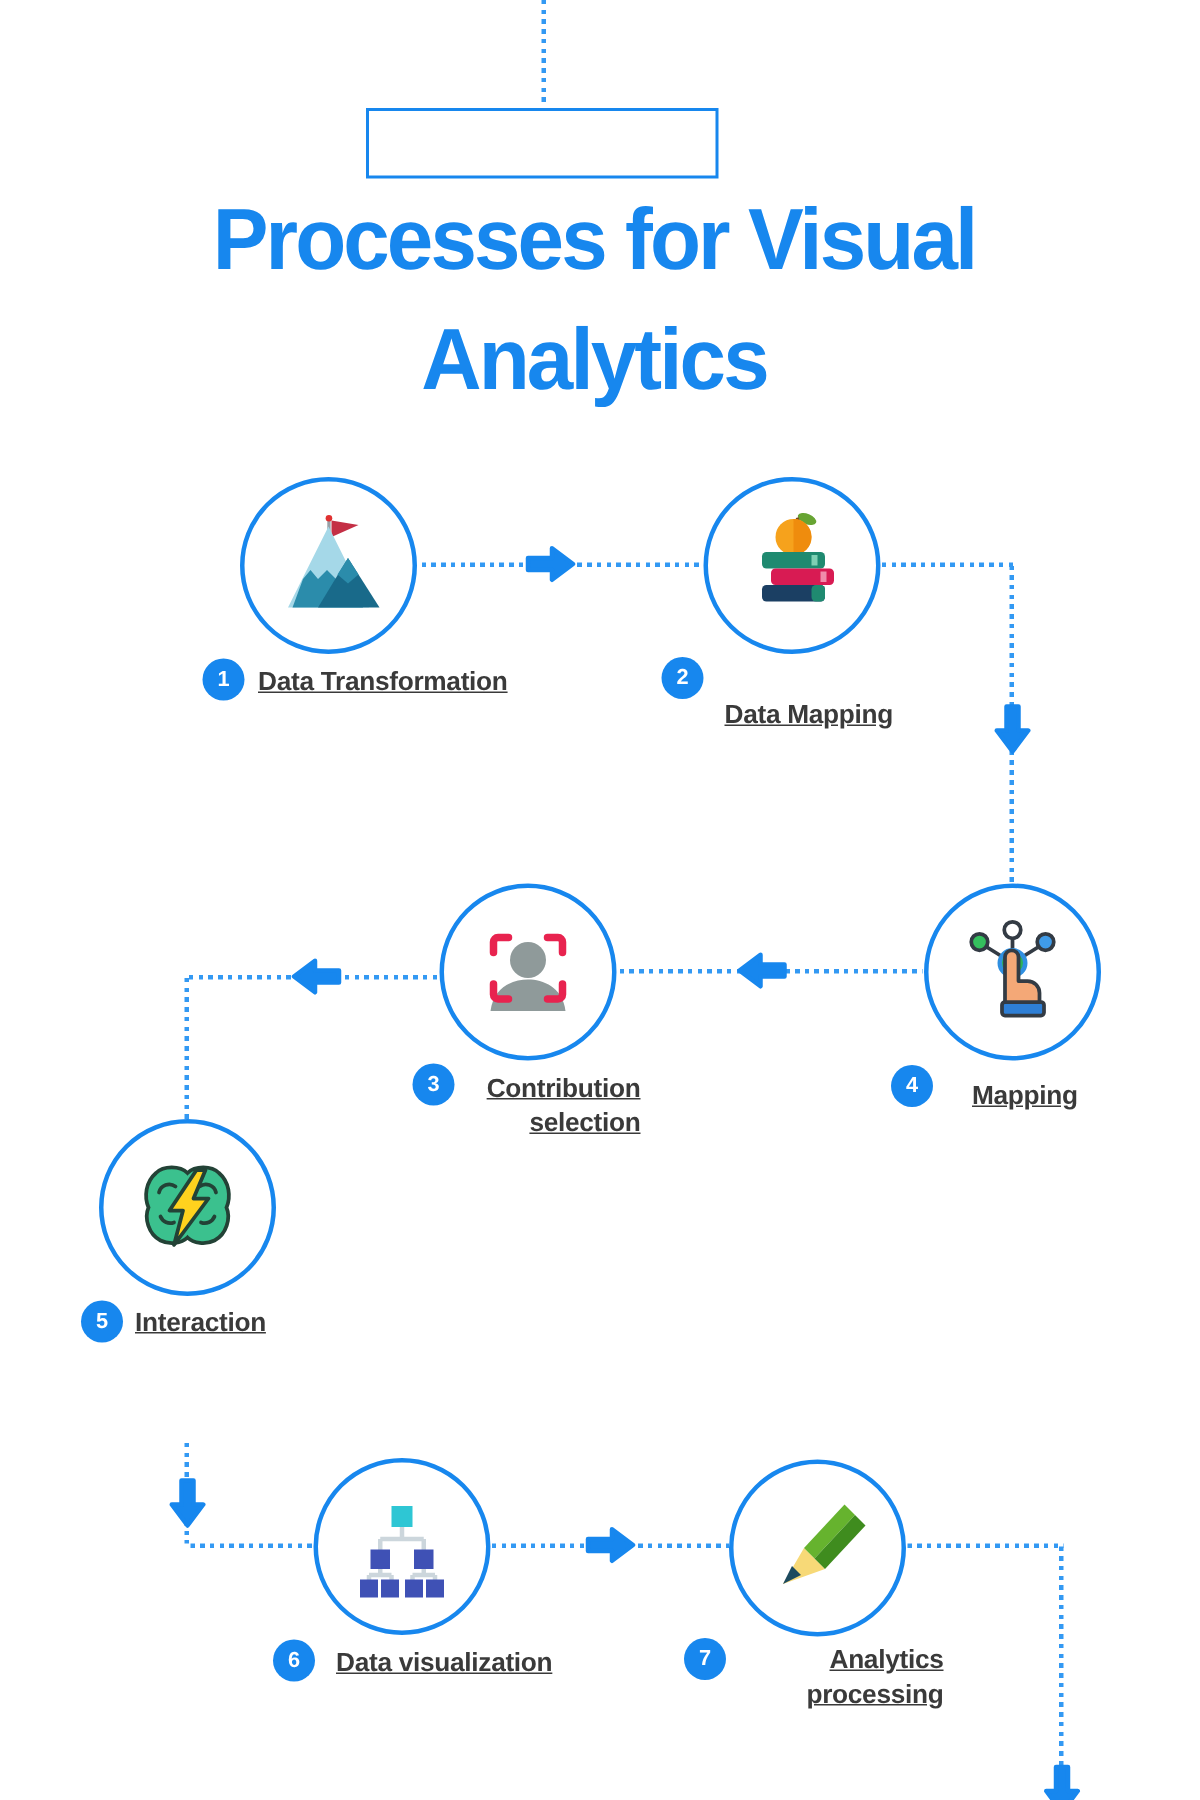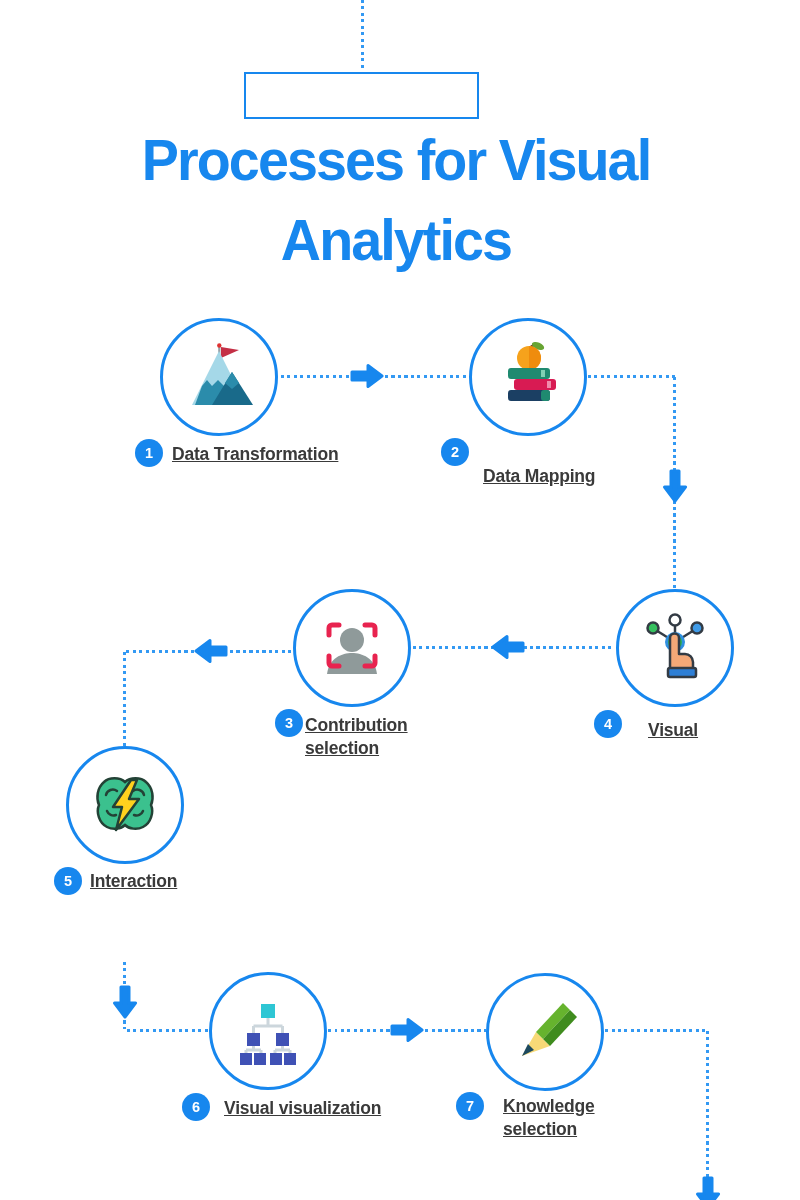--- a/index.html
+++ b/index.html
@@ -26,21 +26,21 @@
       letter-spacing:-2px;transform:scaleX(0.96);transform-origin:50% 0;}
   
   .circle{position:absolute;width:112px;height:112px;border-radius:50%;
       border:3px solid var(--blue);background:#fff;
       display:flex;align-items:center;justify-content:center;}
   .badge{position:absolute;width:28px;height:28px;border-radius:50%;
       background:var(--blue);color:#fff;font-size:14.5px;font-weight:700;
       line-height:28px;text-align:center;}
   .lbl{position:absolute;color:var(--label);font-size:17.5px;font-weight:600;
       letter-spacing:-0.2px;line-height:23px;white-space:nowrap;text-decoration:underline;}
-  .lbl.wrap{white-space:normal;text-align:left;}
+  .lbl.wrap{white-space:normal;text-align:right;}
   .arrow{position:absolute;}
 </style>
 </head>
 <body>
 
 <div class="dv" style="left:361px;top:0;height:68px"></div>
 <div class="hdr-box"></div>
 <div class="title">
   <div>Processes for Visual</div>
   <div>Analytics</div>
@@ -138,21 +138,21 @@
     </g>
     <circle cx="40" cy="12" r="5.5" fill="#ffffff" stroke="#333b44" stroke-width="2.5"></circle>
     <circle cx="18" cy="20" r="5.5" fill="#35c05e" stroke="#333b44" stroke-width="2.5"></circle>
     <circle cx="62" cy="20" r="5.5" fill="#3f9be8" stroke="#333b44" stroke-width="2.5"></circle>
     <circle cx="40" cy="34" r="8.5" fill="#2bb257" stroke="#2f8fe0" stroke-width="3"></circle>
     <path d="M35,30 a4.5,4.5 0 0 1 9,0 v16 h6 a8,8 0 0 1 8,8 v9 h-23 z" fill="#f4a877" stroke="#333b44" stroke-width="2.5" stroke-linejoin="round"></path>
     <rect x="33" y="60" width="28" height="9" rx="2" fill="#2e7fd6" stroke="#333b44" stroke-width="2.5"></rect>
   </svg>
 </div>
 <div class="badge" style="left:594px;top:710px">4</div>
-<div class="lbl" style="left:648px;top:719px">Visual</div>
+<div class="lbl" style="left:648px;top:719px">Mapping</div>
 
 <div class="circle" style="left:66px;top:746px">
   <svg width="80" height="80" viewBox="0 0 80 80">
     <path d="M40,17 C35,12 24,12 19,17 C12,23 11,33 14,40 C11,47 14,58 22,62 C28,65 36,64 40,60 C44,64 52,65 58,62 C66,58 69,47 66,40 C69,33 68,23 61,17 C56,12 45,12 40,17 Z" fill="#3bc18e" stroke="#234236" stroke-width="2.5"></path>
     <g stroke="#234236" stroke-width="2.5" fill="none" stroke-linecap="round">
       <path d="M21,30 a7,7 0 0 1 11,-4"></path>
       <path d="M48,26 a7,7 0 0 1 11,4"></path>
       <path d="M22,46 a7,7 0 0 0 9,4"></path>
       <path d="M49,50 a7,7 0 0 0 9,-4"></path>
     </g>
@@ -170,25 +170,25 @@
     <rect x="33" y="13" width="14" height="14" fill="#2ec6d4"></rect>
     <rect x="19" y="42" width="13" height="13" fill="#3f51b5"></rect>
     <rect x="48" y="42" width="13" height="13" fill="#3f51b5"></rect>
     <rect x="12" y="62" width="12" height="12" fill="#3f51b5"></rect>
     <rect x="26" y="62" width="12" height="12" fill="#3f51b5"></rect>
     <rect x="42" y="62" width="12" height="12" fill="#3f51b5"></rect>
     <rect x="56" y="62" width="12" height="12" fill="#3f51b5"></rect>
   </svg>
 </div>
 <div class="badge" style="left:182px;top:1093px">6</div>
-<div class="lbl" style="left:224px;top:1097px">Visual visualization</div>
+<div class="lbl" style="left:224px;top:1097px">Data visualization</div>
 
 <div class="circle" style="left:486px;top:973px">
   <svg width="80" height="80" viewBox="0 0 80 80">
     <polygon points="17,64 31,40 45,54" fill="#f7d977"></polygon>
     <polygon points="31,40 58,11 65,18 38,47" fill="#66b32e"></polygon>
     <polygon points="38,47 65,18 72,25 45,54" fill="#3f8c1e"></polygon>
     <polygon points="58,11 72,25 65,18" fill="#66b32e"></polygon>
     <polygon points="17,64 23,52 29,58" fill="#1d4a5f"></polygon>
   </svg>
 </div>
 <div class="badge" style="left:456px;top:1092px">7</div>
-<div class="lbl wrap" style="left:503px;top:1095px;width:126px">Knowledge selection</div>
+<div class="lbl wrap" style="left:503px;top:1095px;width:126px">Analytics processing</div>
 
 </body></html>

